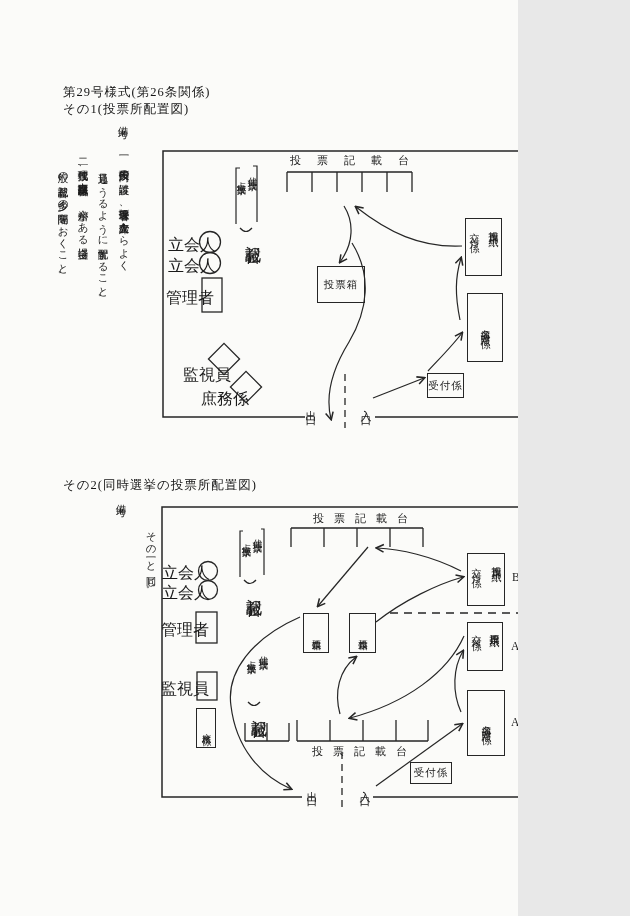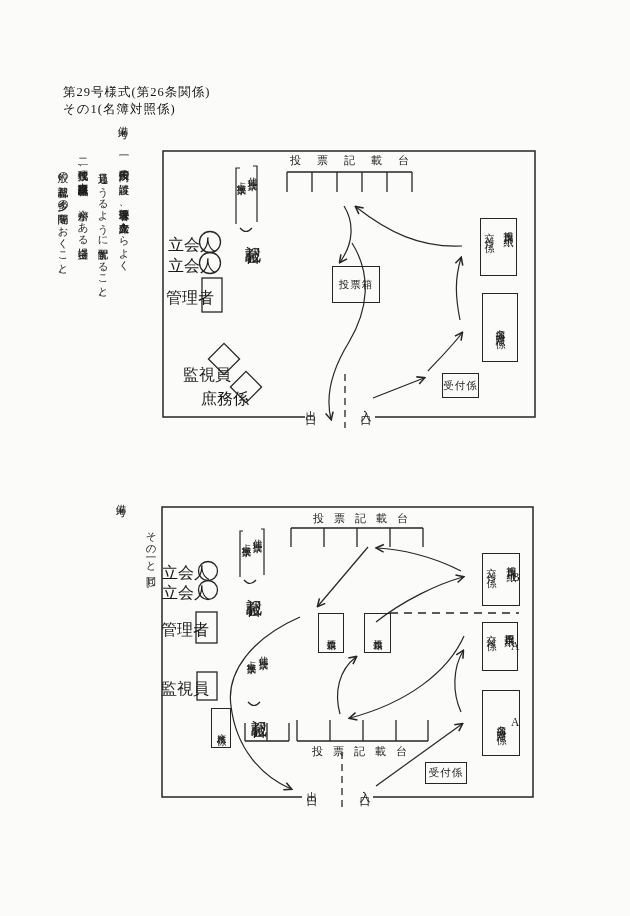--- a/index.html
+++ b/index.html
@@ -1,25 +1,25 @@
 <!DOCTYPE html>
 <html><head>
 <meta charset="utf-8">
 <style>
   html,body{margin:0;padding:0;}
   body{font-family:"Liberation Serif","DejaVu Serif",serif;background:#e8e8e8;}
-  #page{position:relative;width:630px;height:916px;background:#fbfbf9;color:#1a1a1a;overflow:hidden;}
+  #page{position:relative;width:518px;height:916px;background:#fbfbf9;color:#1a1a1a;overflow:hidden;}
   #linework{position:absolute;left:0;top:0;width:630px;height:916px;}
   .lbl{position:absolute;font-size:16px;line-height:1;color:#1a1a1a;white-space:nowrap;}
   .vtext{writing-mode:vertical-rl;text-orientation:upright;}
   .heading{position:absolute;font-size:12.5px;letter-spacing:1px;color:#151515;white-space:nowrap;}
   .notecol{position:absolute;font-size:10.5px;letter-spacing:0.5px;line-height:1;color:#1a1a1a;}
   .spread{letter-spacing:16px;font-size:11px;}
   .spread-sm{letter-spacing:10px;font-size:11px;}
-  .box{position:absolute;border:1.4px solid #262626;background:transparent;display:flex;align-items:center;justify-content:center;box-sizing:border-box;margin-left:15px;}
+  .box{position:absolute;border:1.4px solid #262626;background:transparent;display:flex;align-items:center;justify-content:center;box-sizing:border-box;}
   .box .h{font-size:10.5px;letter-spacing:1px;}
   .col-right{position:absolute;right:3px;top:4px;font-size:10px;letter-spacing:2px;line-height:1;}
   .col-left{position:absolute;left:3px;top:6px;font-size:10px;letter-spacing:5px;line-height:1;}
   .single-col{font-size:10px;letter-spacing:2.5px;line-height:1;}
   .gate{position:absolute;font-size:11px;letter-spacing:7px;line-height:1;}
   .ab{position:absolute;font-size:11.5px;line-height:1;}
   .boothcol{position:absolute;font-size:9.5px;letter-spacing:1.5px;line-height:1;}
 </style>
 </head>
 <body>
@@ -91,28 +91,29 @@
       <path d="M464,636 C448,672 407,703 350,718" marker-end="url(#ah)"></path>
       <path d="M340,714 C334,692 339,670 356,657" marker-end="url(#ah)"></path>
       <path d="M376,622 C404,600 438,584 463,577" marker-end="url(#ah)"></path>
       <path d="M461,571 C432,556 400,549 377,548" marker-end="url(#ah)"></path>
       <path d="M368,547 L318,606" marker-end="url(#ah)"></path>
       <path d="M300,617 C252,638 226,672 231,706 C236,748 261,776 291,789" marker-end="url(#ah)"></path>
     </g>
   </svg>
 
   <div class="heading" style="left:63px;top:84px;">第29号様式(第26条関係)</div>
-  <div class="heading" style="left:63px;top:101px;">その1(名簿対照係)</div>
+  <div class="heading" style="left:63px;top:101px;">その1(投票所配置図)</div>
 
   <div class="notecol vtext" style="left:117px;top:118px;letter-spacing:2px;">備考</div>
   <div class="notecol vtext" style="left:118px;top:150px;">一　投票所内の設置は、投票管理者、立会人席からよく</div>
   <div class="notecol vtext" style="left:97px;top:165px;">見通しうるように配置すること。</div>
   <div class="notecol vtext" style="left:77px;top:150px;">二　代理投票、点字投票記載台は、余裕がある場合は一</div>
   <div class="notecol vtext" style="left:57px;top:165px;">般の記載台と多少の間隔をおくこと。</div>
 
+  <div class="heading" style="left:63px;top:477px;">その2(同時選挙の投票所配置図)</div>
   <div class="notecol vtext" style="left:115px;top:496px;letter-spacing:2px;">備考</div>
   <div class="notecol vtext" style="left:145px;top:524px;letter-spacing:2px;">その一と同じ。</div>
 
   <div class="lbl spread" style="left:290px;top:155px;">投票記載台</div>
 
   <div class="boothcol vtext" style="left:247px;top:170px;">代理投票</div>
   <div class="boothcol vtext" style="left:236px;top:174px;">点字投票</div>
   <div class="lbl vtext" style="left:245px;top:233px;letter-spacing:1px;">記載台</div>
 
   <div class="lbl" style="left:168px;top:237px;">立会人</div>

